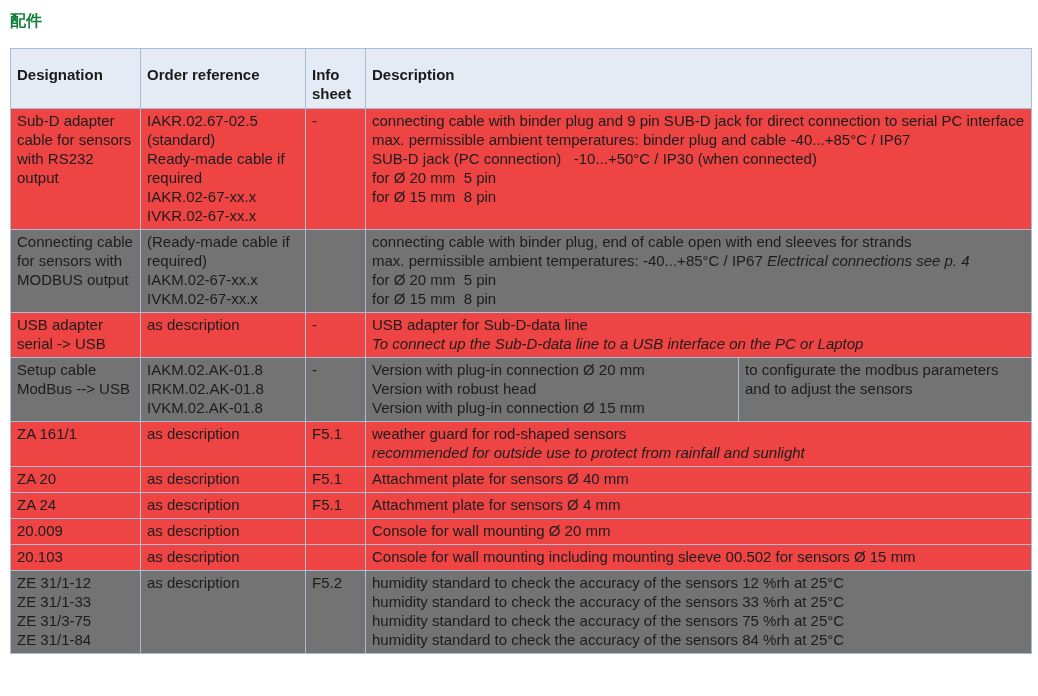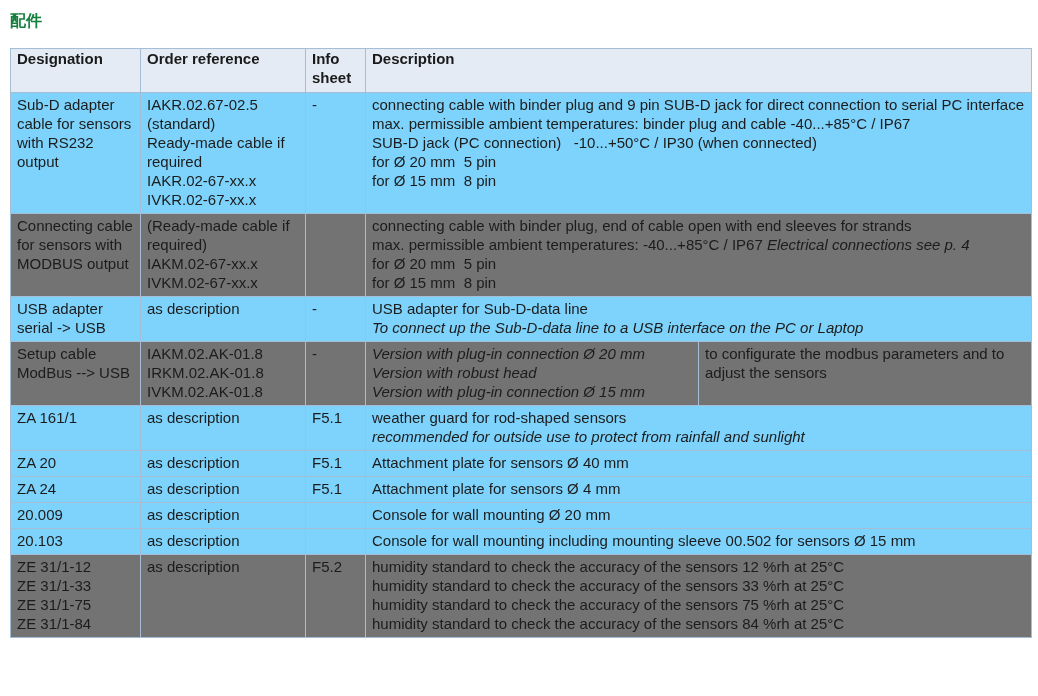--- a/index.html
+++ b/index.html
@@ -29,37 +29,37 @@
   col.c1 { width: 165px; }
   col.c2 { width: 60px;  }
   col.c3 { width: 666px; }
   th, td {
     border: 1px solid #a6bdd6;
     vertical-align: top;
     padding: 2px 6px 4px 6px;
     font-size: 15px;
     line-height: 19px;
     text-align: left;
-    background: #7dd3fc;
+    background: #ef4444;
   }
   th {
     background: #e4ebf4;
     font-weight: bold;
-    padding-top: 0;
+    padding-top: 16px;
     padding-bottom: 5px;
     color: #1a1a1a;
   }
   tr.tinted td { background: #737373; }
   .line { white-space: pre-wrap; }
   .it { font-style: italic; }
   td.splitcell { padding: 0; }
   .split { display: flex; align-items: stretch; width: 100%; }
   .split .part { padding: 2px 6px 4px 6px; box-sizing: border-box; }
-  .split .left  { width: 332px; flex: 0 0 auto; font-style: italic; }
-  .split .right { flex: 1 1 auto; border-left: 1px solid #a6bdd6; }
+  .split .left  { width: 332px; flex: 0 0 auto; }
+  .split .right { flex: 1 1 auto; border-left: 1px solid #a6bdd6; margin-left: 40px; }
 </style>
 </head>
 <body>
 
 <div class="page-title">配件</div>
 
 <table class="acc">
   <colgroup>
     <col class="c0">
       <col class="c1">
@@ -205,21 +205,21 @@
         </td>
         <td></td>
         <td>
           <div class="line"><span>Console for wall mounting including mounting sleeve 00.502 for sensors Ø 15 mm</span></div>
         </td>
       </tr>
       <tr class="tinted">
         <td>
           <div class="line">ZE 31/1-12</div>
           <div class="line">ZE 31/1-33</div>
-          <div class="line">ZE 31/1-75</div>
+          <div class="line">ZE 31/3-75</div>
           <div class="line">ZE 31/1-84</div>
         </td>
         <td>
           <div class="line">as description</div>
         </td>
         <td>F5.2</td>
         <td>
           <div class="line"><span>humidity standard to check the accuracy of the sensors 12 %rh at 25°C</span></div>
           <div class="line"><span>humidity standard to check the accuracy of the sensors 33 %rh at 25°C</span></div>
           <div class="line"><span>humidity standard to check the accuracy of the sensors 75 %rh at 25°C</span></div>

